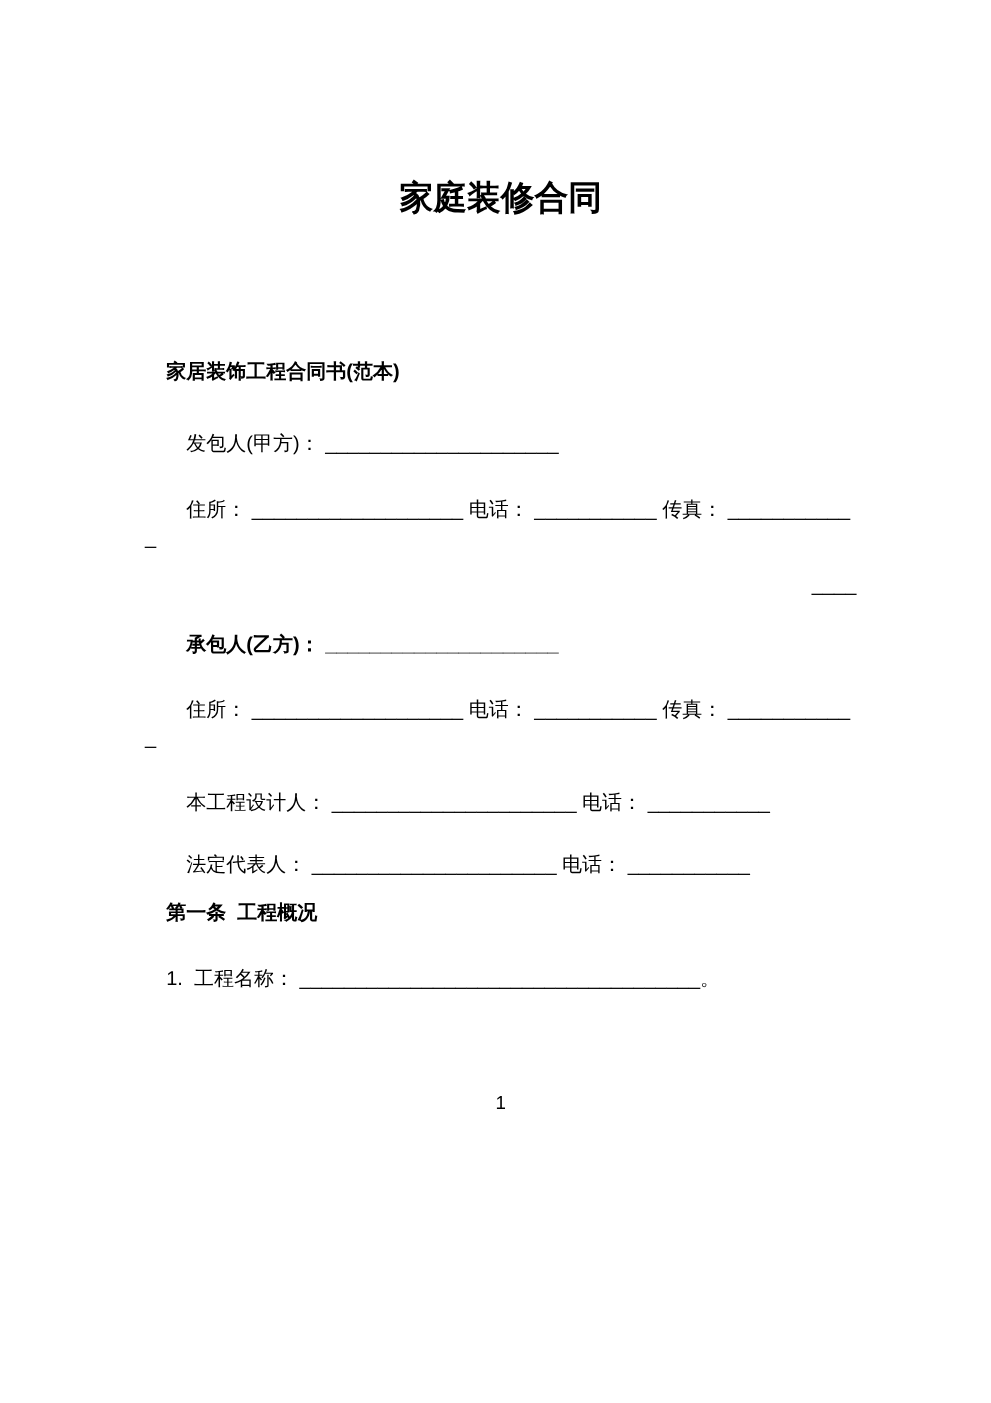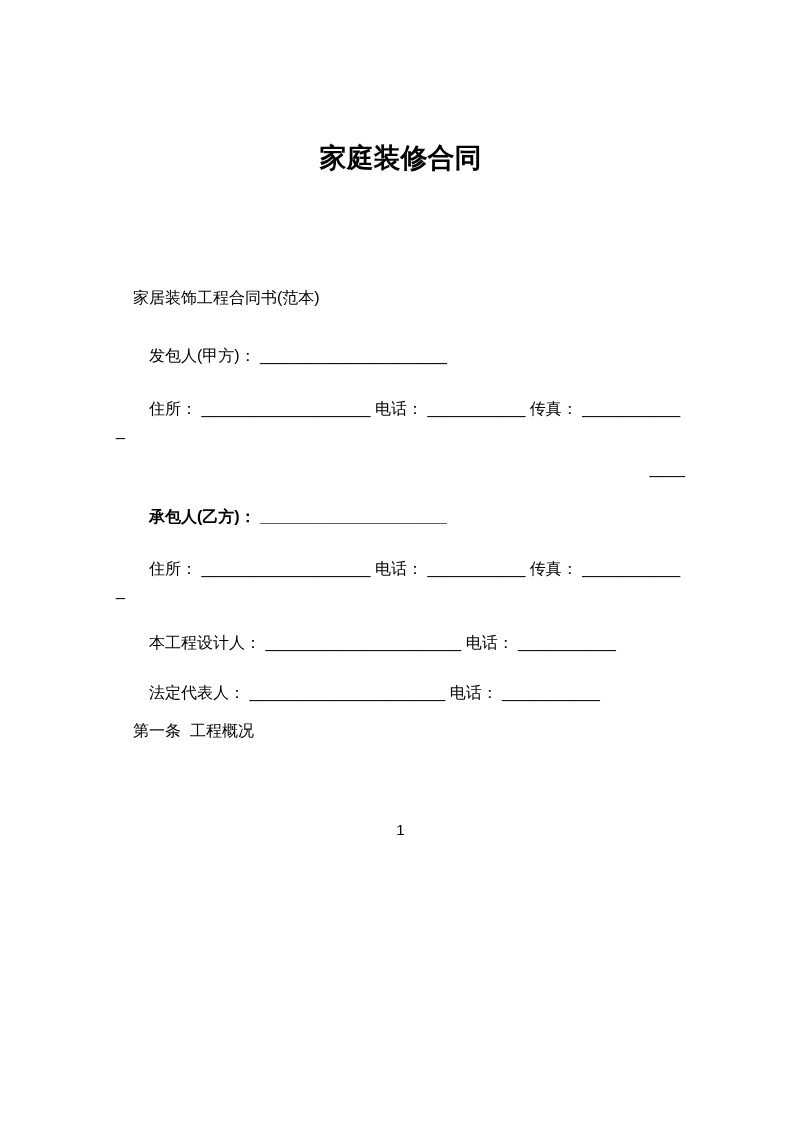--- a/index.html
+++ b/index.html
@@ -23,21 +23,21 @@
     margin: 0;
     padding-top: 140px;
     font-size: 27px;
     line-height: 36px;
     font-weight: bold;
     text-align: center;
     white-space: pre-wrap;
   }
   .subtitle {
     margin: 111px 0 0 0;
-    font-weight: normal;
+    font-weight: bold;
     line-height: 22px;
     text-indent: 33px;
     white-space: pre-wrap;
   }
   .row {
     margin: 16px;
     line-height: 22px;
     text-indent: 33px;
     white-space: pre-wrap;
     word-break: break-all;
@@ -54,21 +54,21 @@
   .mt-r8 { margin-top: 29px; }
   .intro {
     margin: 37px 0 0 0;
     line-height: 34px;
     text-indent: 33px;
     text-align: justify;
   }
   .article-heading {
     margin: 6px 0 0 0;
     line-height: 22px;
-    font-weight: normal;
+    font-weight: bold;
     text-indent: 33px;
     white-space: pre-wrap;
   }
   .article-item {
     margin: 31px 0 0 0;
     line-height: 22px;
     text-indent: 33px;
     white-space: pre-wrap;
     word-break: break-all;
   }
@@ -100,16 +100,17 @@
   <p class="row mt-r5">住所： ___________________ 电话： ___________ 传真： ____________</p>
 
   <p class="row mt-r7">本工程设计人： ______________________ 电话： ___________</p>
 
   <p class="row mt-r6">法定代表人： ______________________ 电话： ___________</p>
 
 
 
   <p class="article-heading">第一条  工程概况</p>
 
+  <p class="article-item">1.  工程名称： ____________________________________。</p>
 
   <div class="page-number">1</div>
 
 </div>
 
 </body></html>

